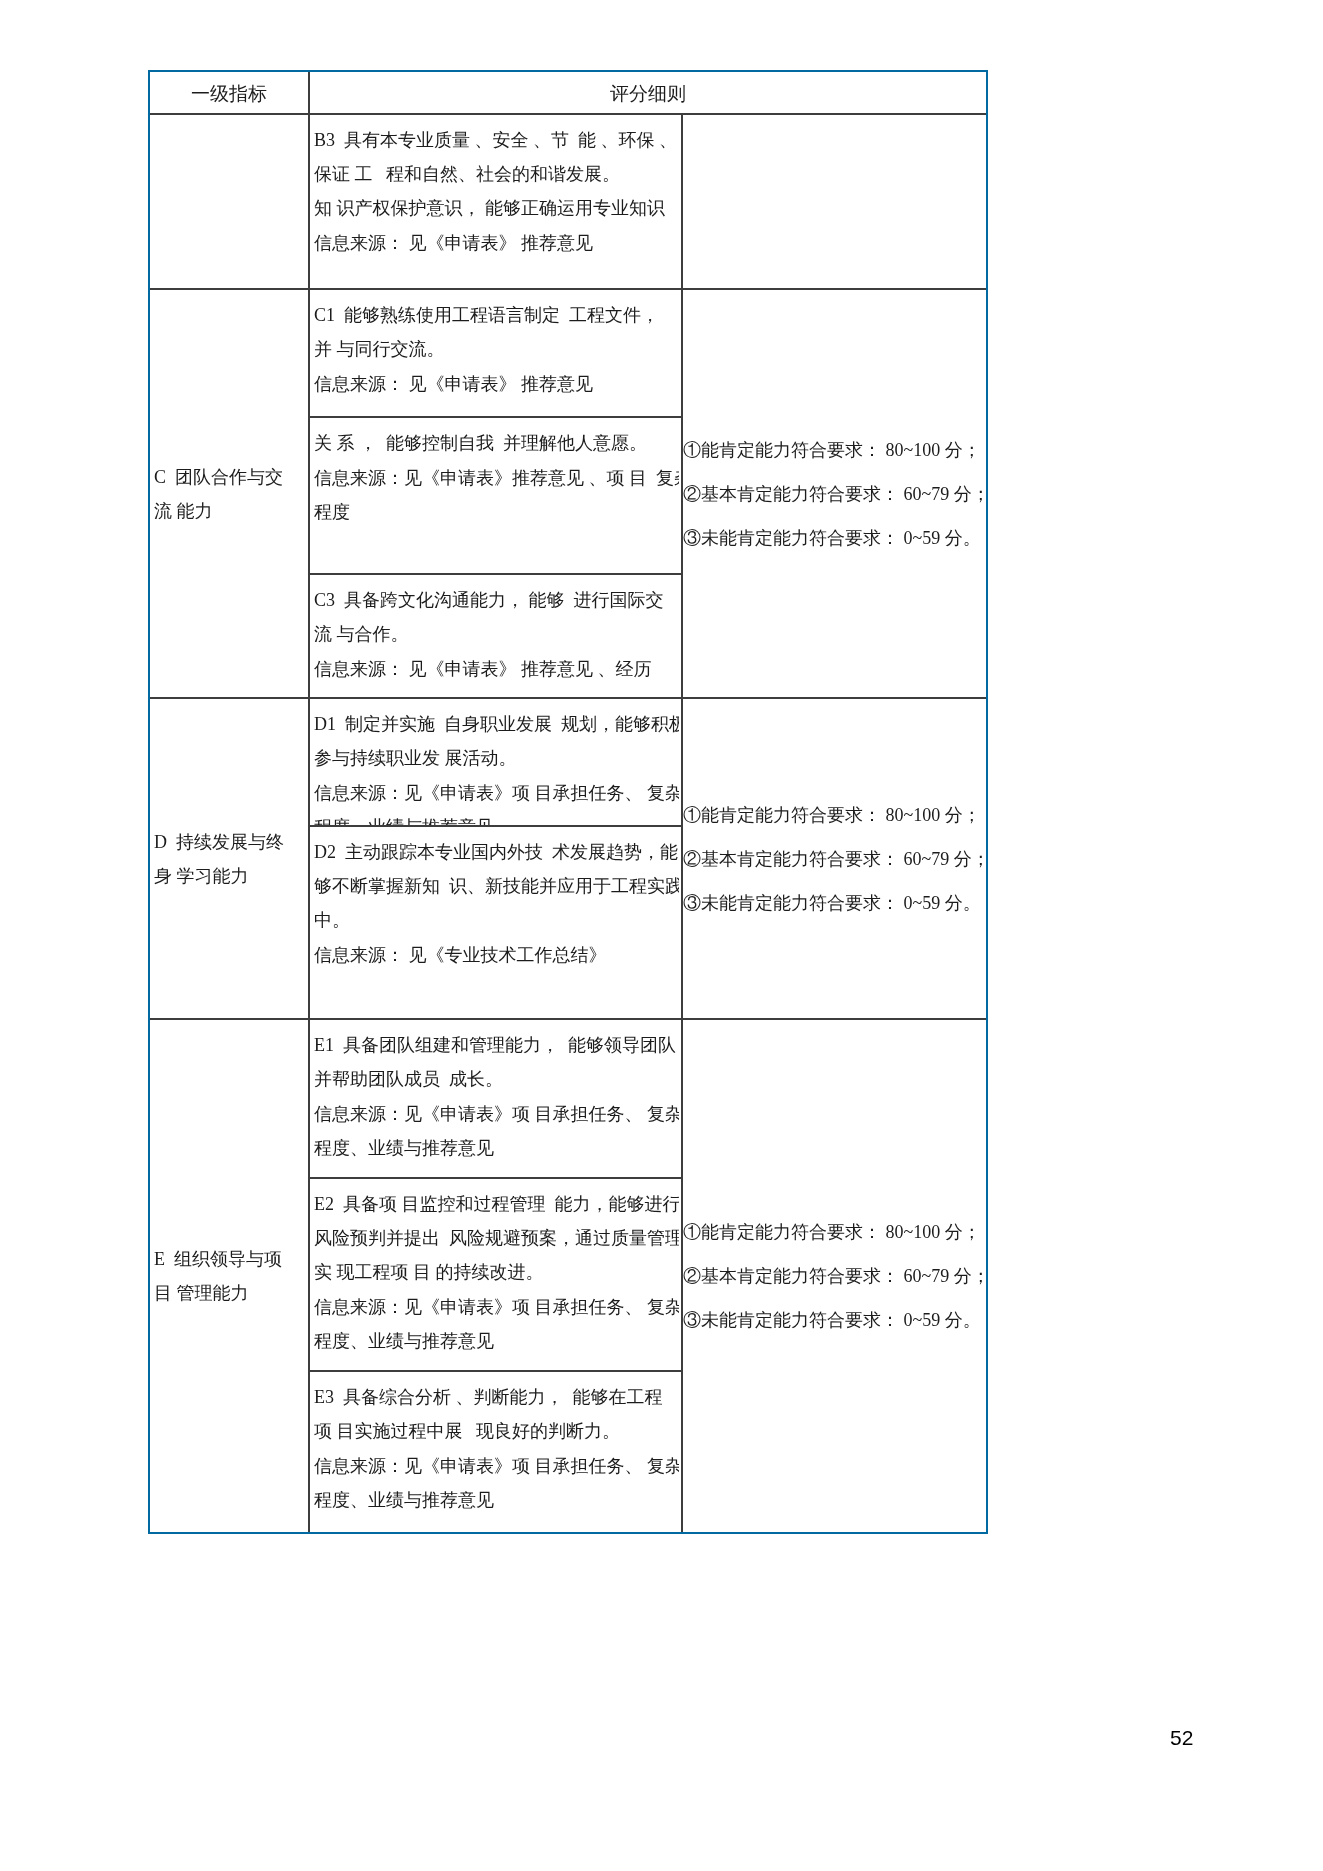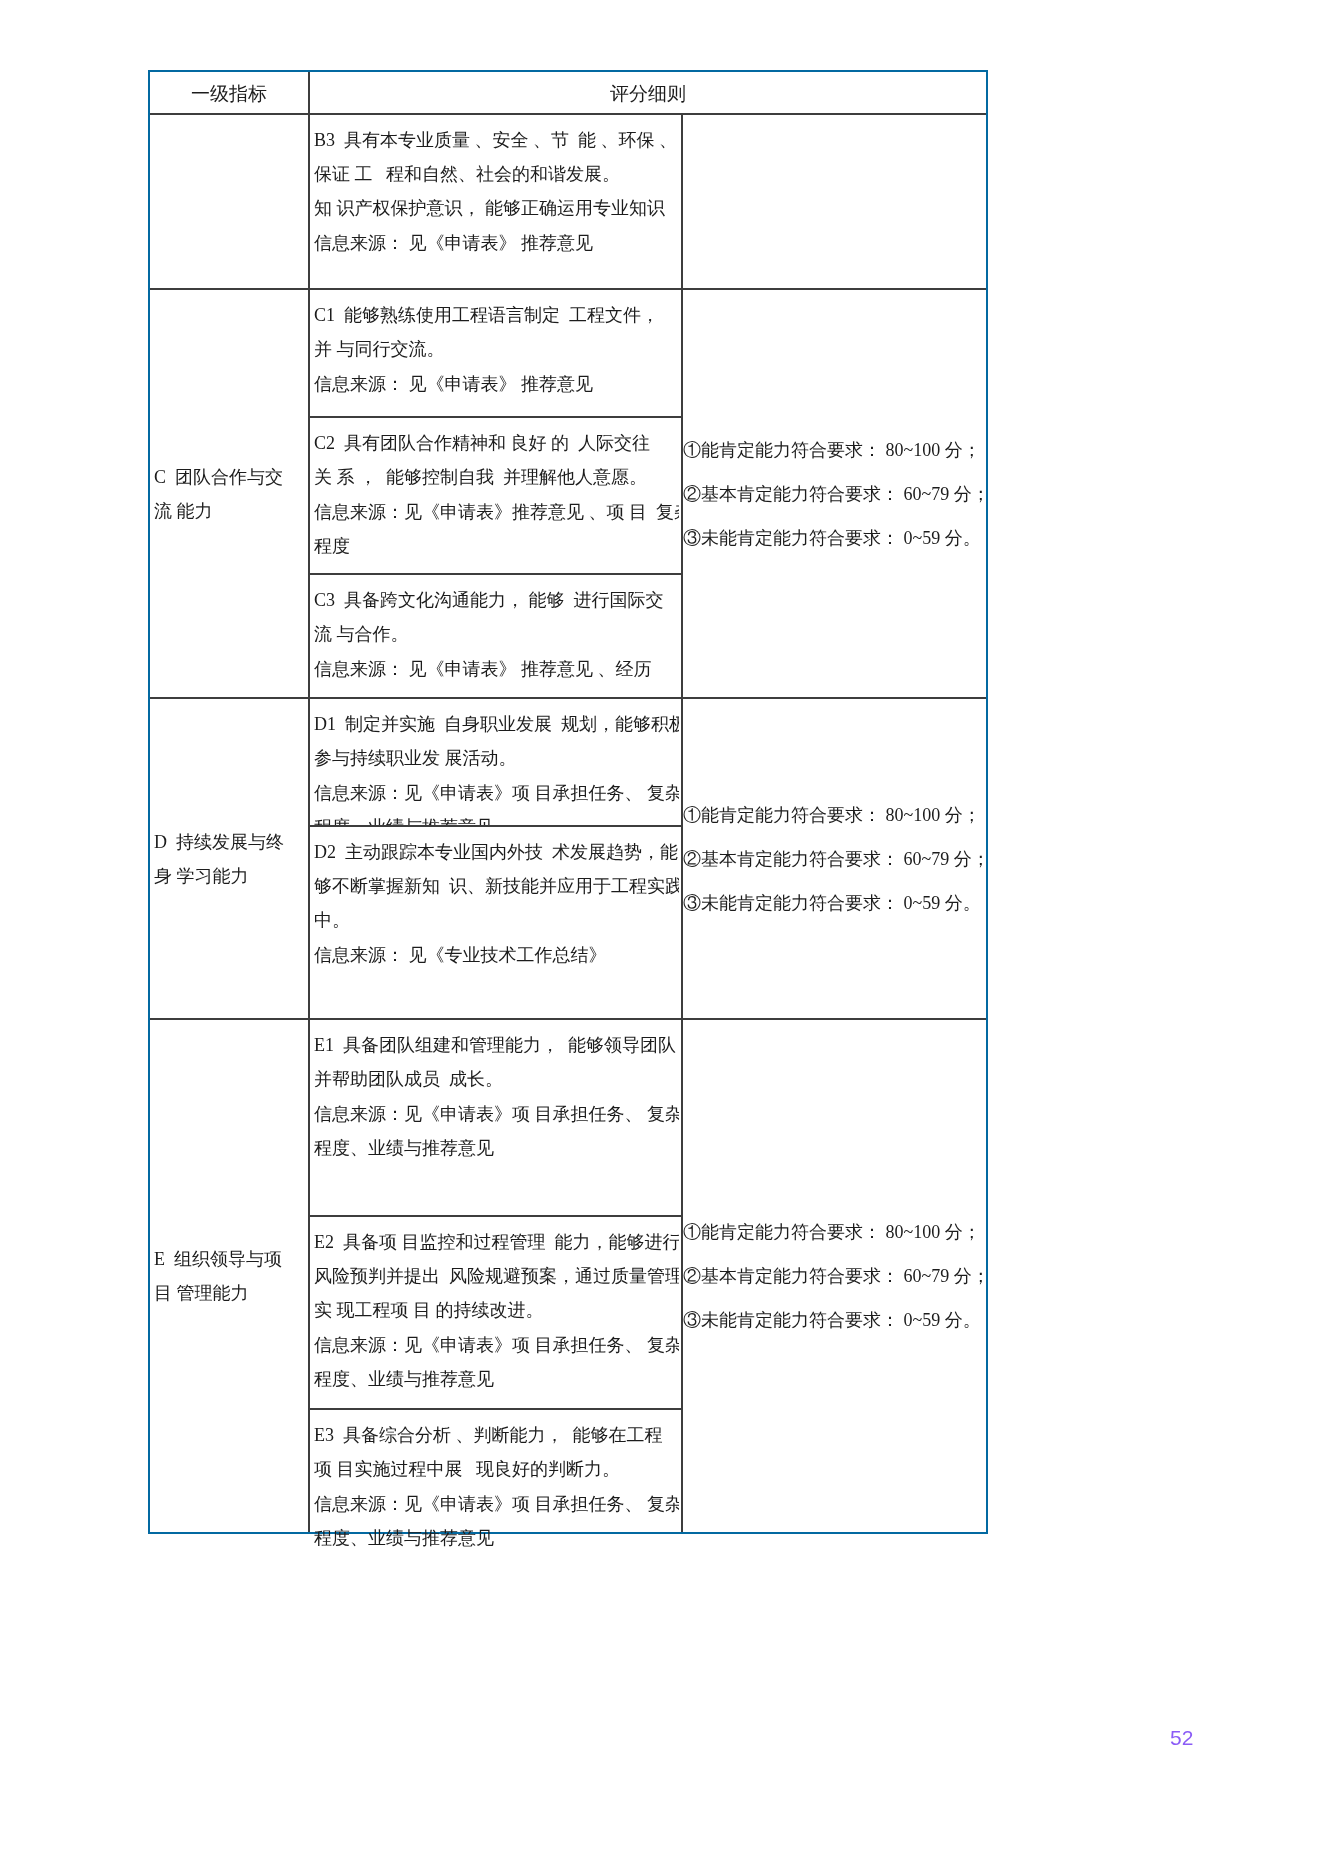--- a/index.html
+++ b/index.html
@@ -15,21 +15,21 @@
   .hdr{height:43px;line-height:43px;text-align:center;font-size:19px;}
   .subcell{box-sizing:border-box;border-bottom:2px solid #3d3d3d;padding:8px 2px 0 4px;overflow:hidden;}
   .subcell.last{border-bottom:none;}
   .ln{height:34px;line-height:34px;font-size:18px;white-space:pre;overflow:hidden;}
   .src{margin-top:1px;}
   .lvl1{display:flex;flex-direction:column;justify-content:center;padding-left:4px;overflow:hidden;}
   .scoring{display:flex;flex-direction:column;justify-content:center;overflow:hidden;}
   .scoring .ln{margin:5px 0;}
   .pagenum{position:absolute;left:1170px;top:1726px;width:60px;
            font-family:"Liberation Sans","DejaVu Sans",sans-serif;
-           font-size:21px;color:#8b5cf6;}
+           font-size:21px;color:#000000;}
 </style>
 </head>
 <body>
 
 <div class="page">
 
   <div class="doc-table">
 
     <div class="trow" style="height:43px;">
       <div class="col1 hdr">一级指标</div>
@@ -54,21 +54,20 @@
         <div class="ln">C  团队合作与交</div>
         <div class="ln">流 能力</div>
       </div>
       <div class="col2">
         <div class="subcell" style="height:128px;">
           <div class="ln">C1  能够熟练使用工程语言制定  工程文件，</div>
           <div class="ln">并 与同行交流。</div>
           <div class="ln src">信息来源： 见《申请表》 推荐意见</div>
         </div>
         <div class="subcell" style="height:157px;">
-          <div class="ln">C2  具有团队合作精神和 良好 的  人际交往</div>
           <div class="ln">关 系 ，  能够控制自我  并理解他人意愿。</div>
           <div class="ln src">信息来源：见《申请表》推荐意见 、项 目  复杂</div>
           <div class="ln">程度</div>
         </div>
         <div class="subcell last" style="height:124px;">
           <div class="ln">C3  具备跨文化沟通能力， 能够  进行国际交</div>
           <div class="ln">流 与合作。</div>
           <div class="ln src">信息来源： 见《申请表》 推荐意见 、经历</div>
         </div>
       </div>
@@ -104,21 +103,21 @@
         <div class="ln">③未能肯定能力符合要求： 0~59 分。</div>
       </div>
     </div>
 
     <div class="trow last" style="height:512px;">
       <div class="col1 lvl1">
         <div class="ln">E  组织领导与项</div>
         <div class="ln">目 管理能力</div>
       </div>
       <div class="col2">
-        <div class="subcell" style="height:197px;">
+        <div class="subcell" style="height:159px;">
           <div class="ln">E1  具备团队组建和管理能力，  能够领导团队</div>
           <div class="ln">并帮助团队成员  成长。</div>
           <div class="ln src">信息来源：见《申请表》项 目承担任务、 复杂</div>
           <div class="ln">程度、业绩与推荐意见</div>
         </div>
         <div class="subcell" style="height:193px;">
           <div class="ln">E2  具备项 目监控和过程管理  能力，能够进行</div>
           <div class="ln">风险预判并提出  风险规避预案，通过质量管理</div>
           <div class="ln">实 现工程项 目 的持续改进。</div>
           <div class="ln src">信息来源：见《申请表》项 目承担任务、 复杂</div>

